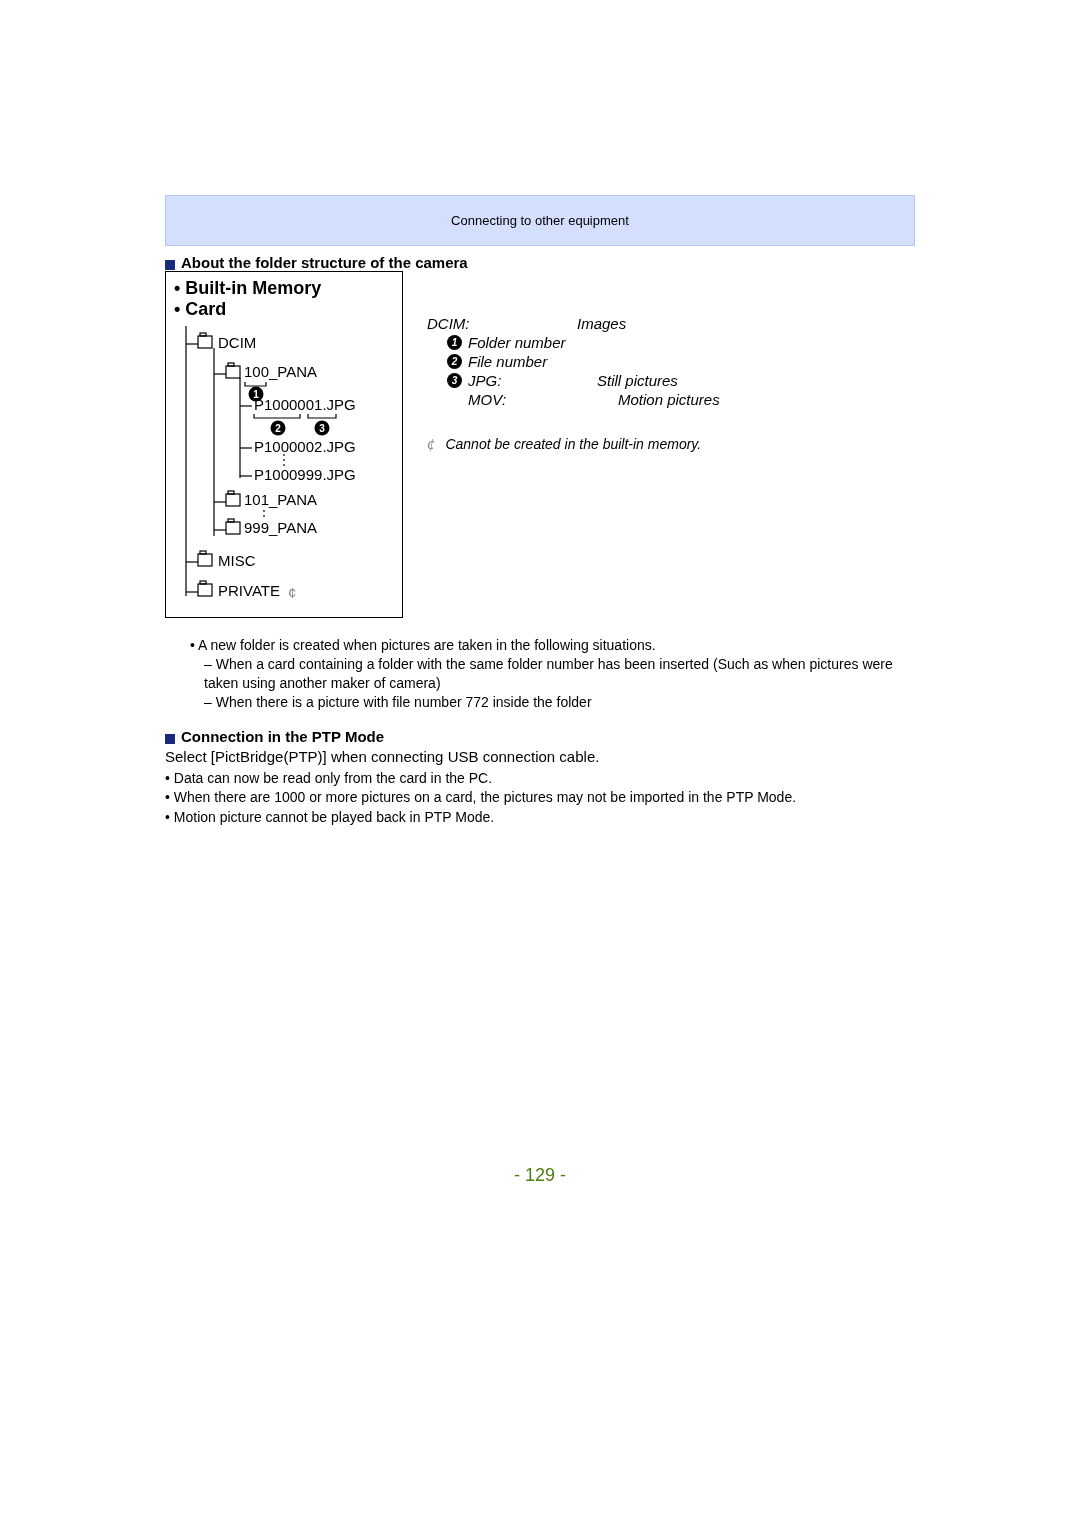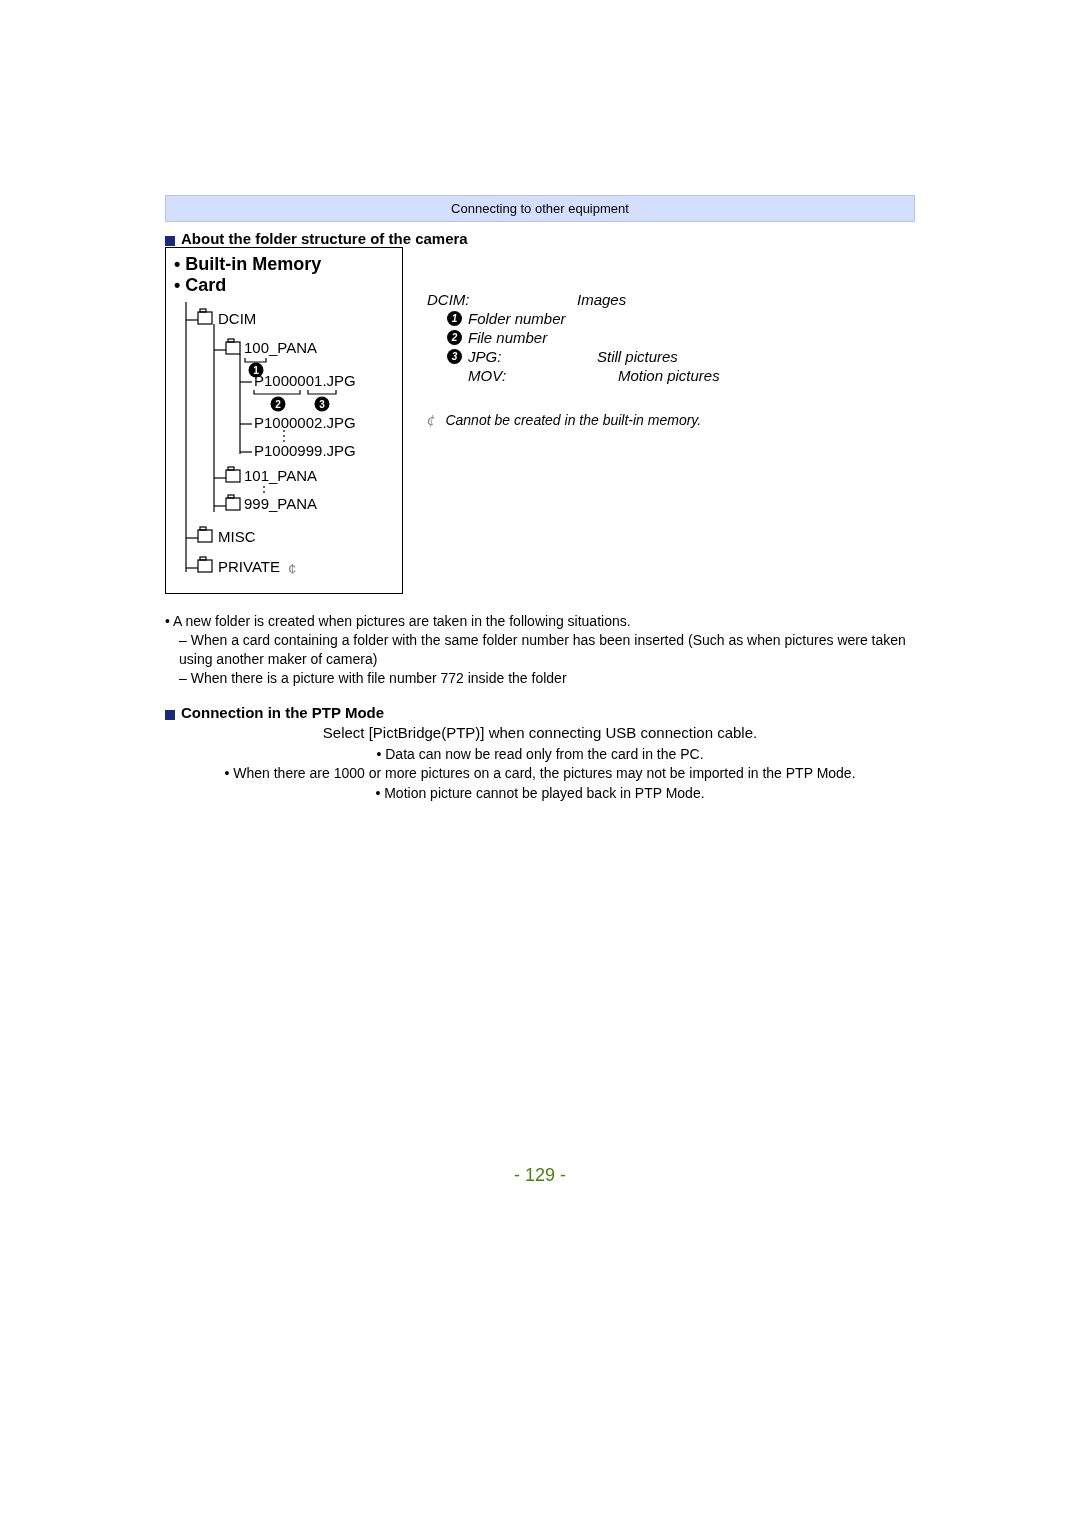--- a/index.html
+++ b/index.html
@@ -14,21 +14,21 @@
     position: relative;
   }
   .page {
     padding: 195px 165px 0 165px;
   }
   .breadcrumb-bar {
     background: #d4defd;
     border: 1px solid #b8c4f0;
     text-align: center;
     font-size: 13px;
-    padding: 5px 0;
+    padding: 17px 0;
     margin-bottom: 8px;
   }
   .sec-row {
     display: flex;
     align-items: baseline;
     margin-top: 4px;
   }
   .square {
     width: 10px;
     height: 10px;
@@ -96,24 +96,25 @@
     gap: 10px;
     margin-top: 28px;
     font-size: 14px;
     color: #000;
   }
   .star { color: #888; font-family: monospace; }
   .notes {
     font-size: 14px;
     margin-top: 18px;
     line-height: 1.35;
+    margin-left: 25px;
   }
   .notes .b1 { padding-left: 0; }
   .notes .b2 { padding-left: 14px; }
-  .sec2 { margin-top: 16px; text-align: center; }
+  .sec2 { margin-top: 16px; }
   .list-small {
     font-size: 14px;
     line-height: 1.4;
   }
   .page-num {
     position: absolute;
     left: 0; right: 0;
     bottom: 340px;
     text-align: center;
     font-size: 18px;

